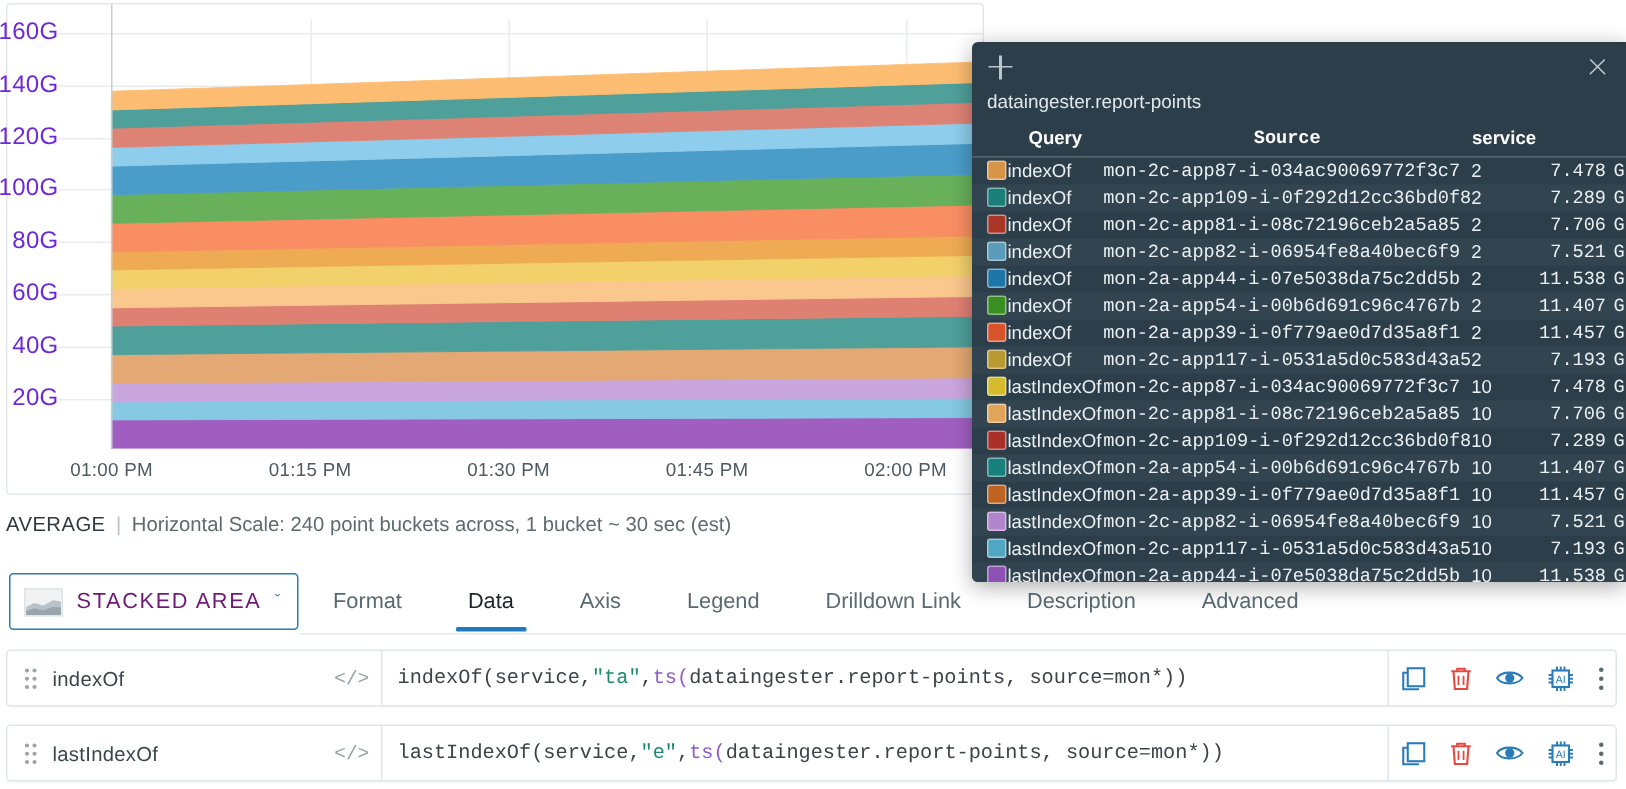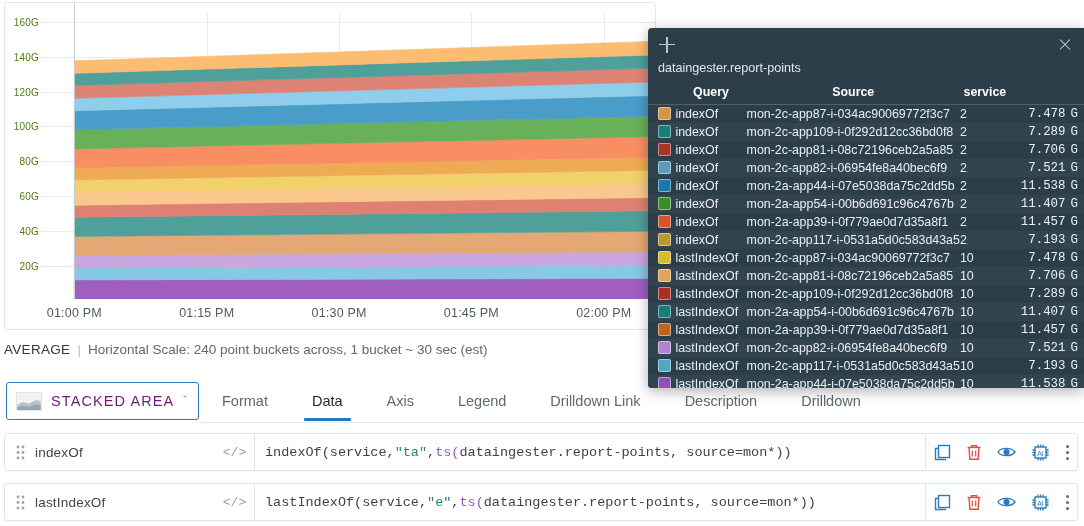--- a/index.html
+++ b/index.html
@@ -25,22 +25,22 @@
   #chart-plot {
     position: absolute;
     left: 40px; top: 10px;
     right: 0px; bottom: 30px;
   }
   .ytick {
     position: absolute;
     right: 100%;
     transform: translateY(-50%);
     padding-right: 6px;
-    font-size: 10px;
-    color: #4d7c0f;
+    font-size: 16px;
+    color: #6d28d9;
     white-space: nowrap;
     letter-spacing: 0.2px;
   }
   .ygrid {
     position: absolute;
     left: -6px; right: 0;
     height: 1px;
     background: #e8ecee;
   }
   .xtick {
@@ -254,21 +254,21 @@
   }
   #tt-table tbody td {
     font-size: 12.4px;
     color: #e9eff2;
     padding: 2px 0;
     white-space: nowrap;
   }
   #tt-table tbody tr.odd { background: #32444f; }
   .col-sw    { width: 30px; padding-left: 10px !important; }
   .col-query { width: 76px; }
-  .col-src   { width: 186px; }
+  .col-src   { width: 186px; font-family: Liberation Mono, monospace; }
   .col-svc   { width: 54px; }
   .col-val   { width: 62px; text-align: right; font-family: Liberation Mono, monospace; }
   .col-unit  { width: 22px; padding-left: 5px !important; font-family: "Liberation Mono", monospace; }
   thead .col-svc { padding-left: 0 !important; }
   .swatch {
     display: inline-block;
     width: 13px; height: 13px;
     border-radius: 2px;
     vertical-align: -2px;
   }
@@ -346,21 +346,21 @@
     <span class="ct-label">STACKED AREA</span>
     <span class="caret">ˇ</span>
   </div>
   <div id="tablist">
       <div class="tab"><span>Format</span></div>
       <div class="tab active"><span>Data</span></div>
       <div class="tab"><span>Axis</span></div>
       <div class="tab"><span>Legend</span></div>
       <div class="tab"><span>Drilldown Link</span></div>
       <div class="tab"><span>Description</span></div>
-      <div class="tab"><span>Drilldown</span></div>
+      <div class="tab"><span>Advanced</span></div>
     </div>
   <div id="tab-underline"></div>
 </div>
 
 <div class="query-row" id="query-row-0">
   <span class="grip">
     <svg width="9" height="15" viewBox="0 0 9 15">
       <g fill="#9aa6ad">
         <circle cx="2" cy="2" r="1.4"></circle>
           <circle cx="7" cy="2" r="1.4"></circle>

